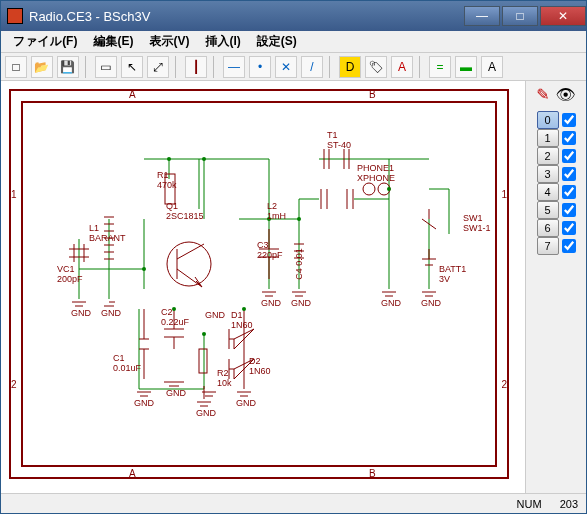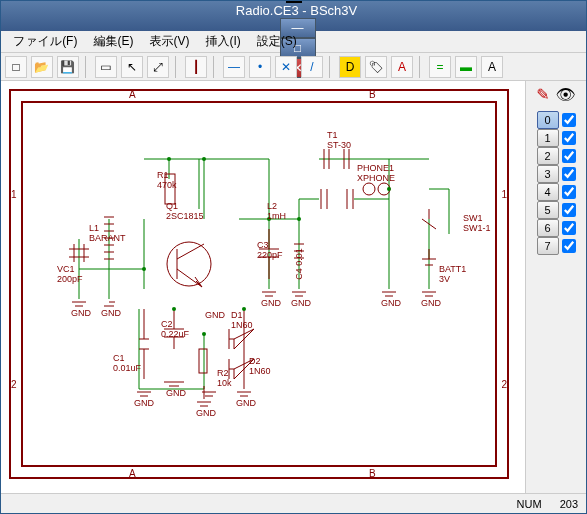--- a/index.html
+++ b/index.html
@@ -1,23 +1,23 @@
 <!DOCTYPE html>
 <html><head>
 <meta charset="utf-8">
 <style>
 * { box-sizing: border-box; margin: 0; padding: 0; font-family: "MS UI Gothic", "Meiryo", sans-serif; }
 body { background: #fff; width: 587px; height: 514px; overflow: hidden; border: 1px solid #2a5a8a; }
-.titlebar { height: 30px; background: linear-gradient(#5a7ca8,#3a5a8a); display: flex; align-items: center; padding-left: 6px; color: #fff; font-size: 13px; flex-direction: column; }
+.titlebar { height: 30px; background: linear-gradient(#5a7ca8,#3a5a8a); display: flex; align-items: center; padding-left: 6px; color: #fff; font-size: 13px; }
 .titlebar .icon { width: 16px; height: 16px; background: #d04020; margin-right: 6px; border: 1px solid #000; }
 .titlebar .spacer { flex: 1; }
 .winbtn { width: 36px; height: 20px; border: 1px solid #456; background: linear-gradient(#7a9ac8,#4a6a98); color:#fff; text-align:center; line-height:18px; font-size:12px; margin-left:2px; }
 .winbtn.close { background: linear-gradient(#d05050,#b03030); width: 46px; }
 .menubar { height: 22px; background: #f0f0f0; border-bottom: 1px solid #ccc; display: flex; align-items: center; padding: 0 4px; font-size: 12px; }
-.menubar span { padding: 2px 8px; cursor: default; }
+.menubar span { padding: 2px 8px; cursor: default; font-weight: bold; }
 .toolbar { height: 28px; background: #f0f0f0; border-bottom: 1px solid #ccc; display: flex; align-items: center; padding: 0 4px; gap: 4px; }
 .tbtn { width: 22px; height: 22px; border: 1px solid #ccc; background: #f8f8f8; display:flex; align-items:center; justify-content:center; font-size:12px; }
 .tsep { width: 4px; height: 22px; border-left: 1px solid #bbb; margin: 0 2px; }
 .mainarea { display: flex; height: 412px; }
 .canvas-wrap { flex:1; background:#fff; overflow:hidden; position:relative; border-right:1px solid #ccc; }
 .canvas { position:absolute; left:8px; top:8px; width:500px; height:390px; }
 .grid { position:absolute; inset:0; background-image: radial-gradient(circle,#c0c0c0 0.5px,transparent 0.5px); background-size:6px 6px; }
 .border { position:absolute; border:2px solid #800000; }
 .outer { left:0; top:0; right:0; bottom:0; }
 .inner { left:12px; top:12px; right:12px; bottom:12px; }
@@ -137,35 +137,35 @@
       <div class="sch-txt" style="left:148px;top:82px"><span>R1</span>
 <span>470k</span></div>
       <div class="sch-txt" style="left:157px;top:113px"><span>Q1</span>
 <span>2SC1815</span></div>
       <div class="sch-txt" style="left:80px;top:135px"><span>L1</span>
 <span>BARANT</span></div>
       <div class="sch-txt" style="left:48px;top:176px"><span>VC1</span>
 <span>200pF</span></div>
       <div class="sch-txt" style="left:104px;top:265px"><span>C1</span>
 <span>0.01uF</span></div>
-      <div class="sch-txt" style="left:152px;top:231px"><span>C2</span>
+      <div class="sch-txt" style="left:152px;top:219px"><span>C2</span>
 <span>0.22uF</span></div>
       <div class="sch-txt" style="left:208px;top:280px"><span>R2</span>
 <span>10k</span></div>
       <div class="sch-txt" style="left:222px;top:222px"><span>D1</span>
 <span>1N60</span></div>
       <div class="sch-txt" style="left:240px;top:268px"><span>D2</span>
 <span>1N60</span></div>
       <div class="sch-txt" style="left:248px;top:152px"><span>C3</span>
 <span>220pF</span></div>
       <div class="sch-txt" style="left:258px;top:113px"><span>L2</span>
 <span>1mH</span></div>
       <div class="sch-txt" style="left:275px;top:170px;transform:rotate(-90deg)"><span>C4</span> <span>0.01</span></div>
       <div class="sch-txt" style="left:318px;top:42px"><span>T1</span>
-<span>ST-30</span></div>
+<span>ST-40</span></div>
       <div class="sch-txt" style="left:348px;top:75px"><span>PHONE1</span>
 <span>XPHONE</span></div>
       <div class="sch-txt" style="left:454px;top:125px"><span>SW1</span>
 <span>SW1-1</span></div>
       <div class="sch-txt" style="left:430px;top:176px"><span>BATT1</span>
 <span>3V</span></div>
       <div class="sch-txt" style="left:62px;top:220px">GND</div>
       <div class="sch-txt" style="left:92px;top:220px">GND</div>
       <div class="sch-txt" style="left:125px;top:310px">GND</div>
       <div class="sch-txt" style="left:157px;top:300px">GND</div>

